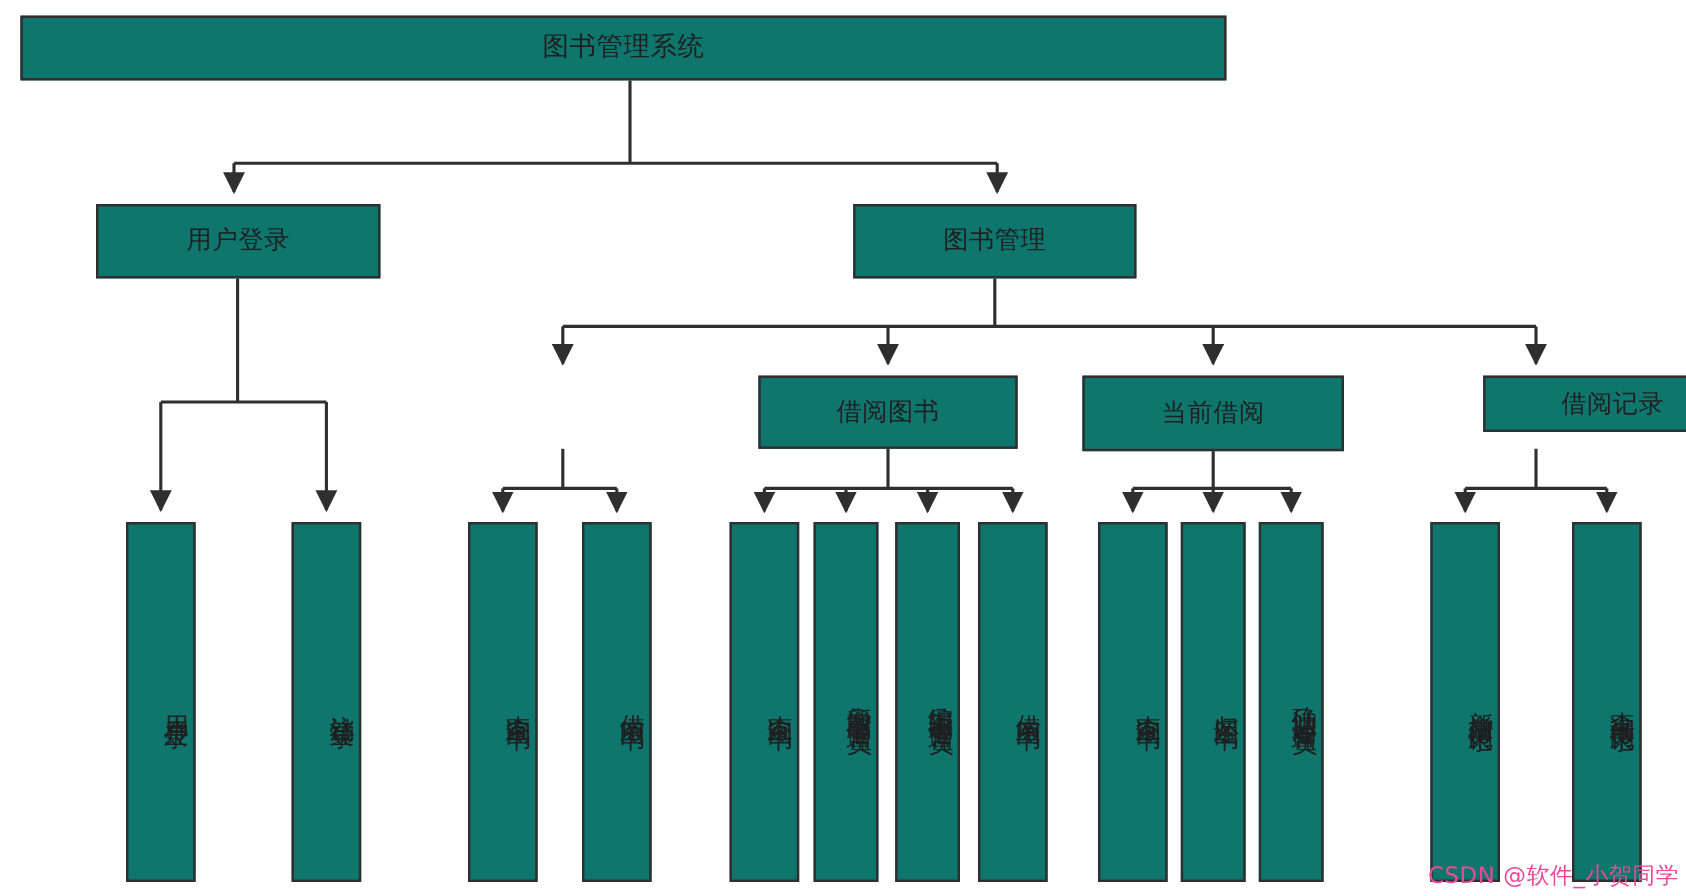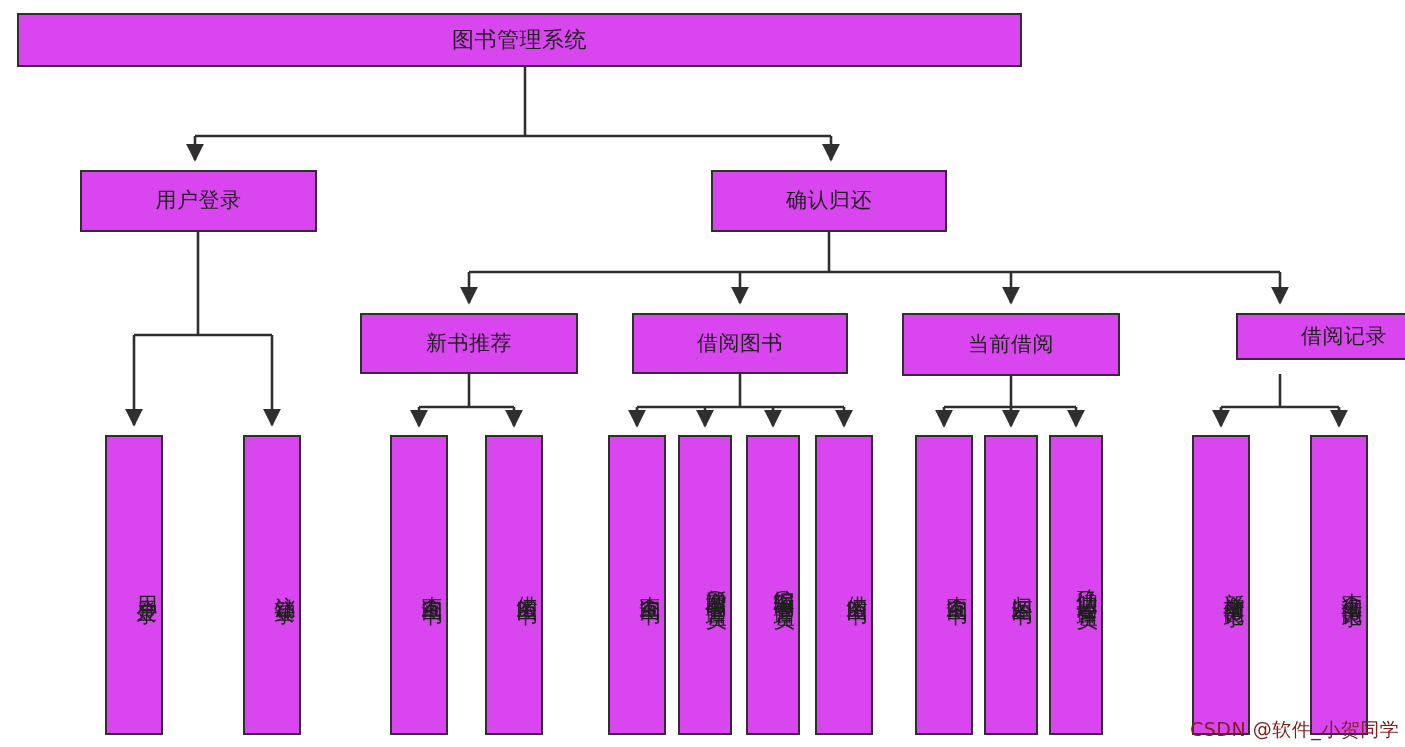--- a/index.html
+++ b/index.html
@@ -23,21 +23,21 @@
     left: 0;
     top: 0;
     width: 1405px;
     height: 747px;
     pointer-events: none;
   }
   .node {
     position: absolute;
     box-sizing: border-box;
     border: 2.5px solid #2f2f2f;
-    background: #d946ef;
+    background: #0f766e;
     color: #1f1f1f;
     display: flex;
     align-items: center;
     justify-content: center;
     text-align: center;
     letter-spacing: 0.5px;
   }
   .node.h {
     font-size: 21px;
     line-height: 1.1;
@@ -56,21 +56,21 @@
     justify-content: center;
   }
   .node.v .label {
     writing-mode: vertical-rl;
     text-orientation: upright;
     white-space: normal;
   }
   .watermark {
     position: absolute;
     font-size: 19px;
-    color: #7f1d1d;
+    color: #ec4899;
     white-space: nowrap;
     letter-spacing: 0.5px;
     font-family: "DejaVu Sans", "Liberation Sans", sans-serif;
   }
 </style>
 </head>
 <body>
 
 <div id="canvas">
 
@@ -125,26 +125,23 @@
   </svg>
 
   <div class="node h root" style="left:17px; top:13px; width:1005px; height:54px;">
     <span class="label">图书管理系统</span>
   </div>
 
   <div class="node h" style="left:80px; top:170px; width:237px; height:62px;">
     <span class="label">用户登录</span>
   </div>
   <div class="node h" style="left:711px; top:170px; width:236px; height:62px;">
-    <span class="label">确认归还</span>
+    <span class="label">图书管理</span>
   </div>
 
-  <div class="node h" style="left:360px; top:313px; width:218px; height:61px;">
-    <span class="label">新书推荐</span>
-  </div>
   <div class="node h" style="left:632px; top:313px; width:216px; height:61px;">
     <span class="label">借阅图书</span>
   </div>
   <div class="node h" style="left:902px; top:313px; width:218px; height:63px;">
     <span class="label">当前借阅</span>
   </div>
   <div class="node h" style="left:1236px; top:313px; width:216px; height:47px;">
     <span class="label">借阅记录</span>
   </div>
 

